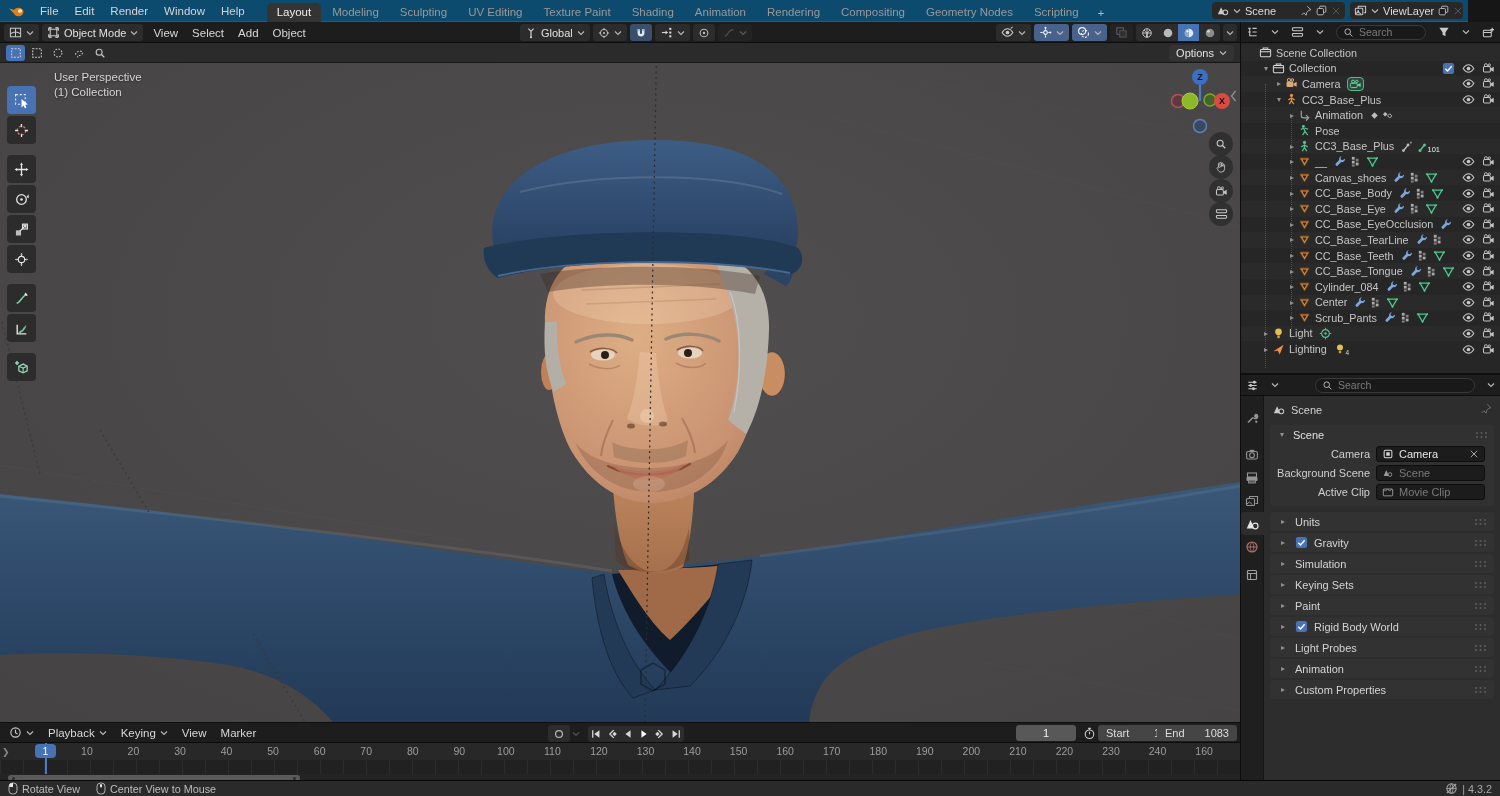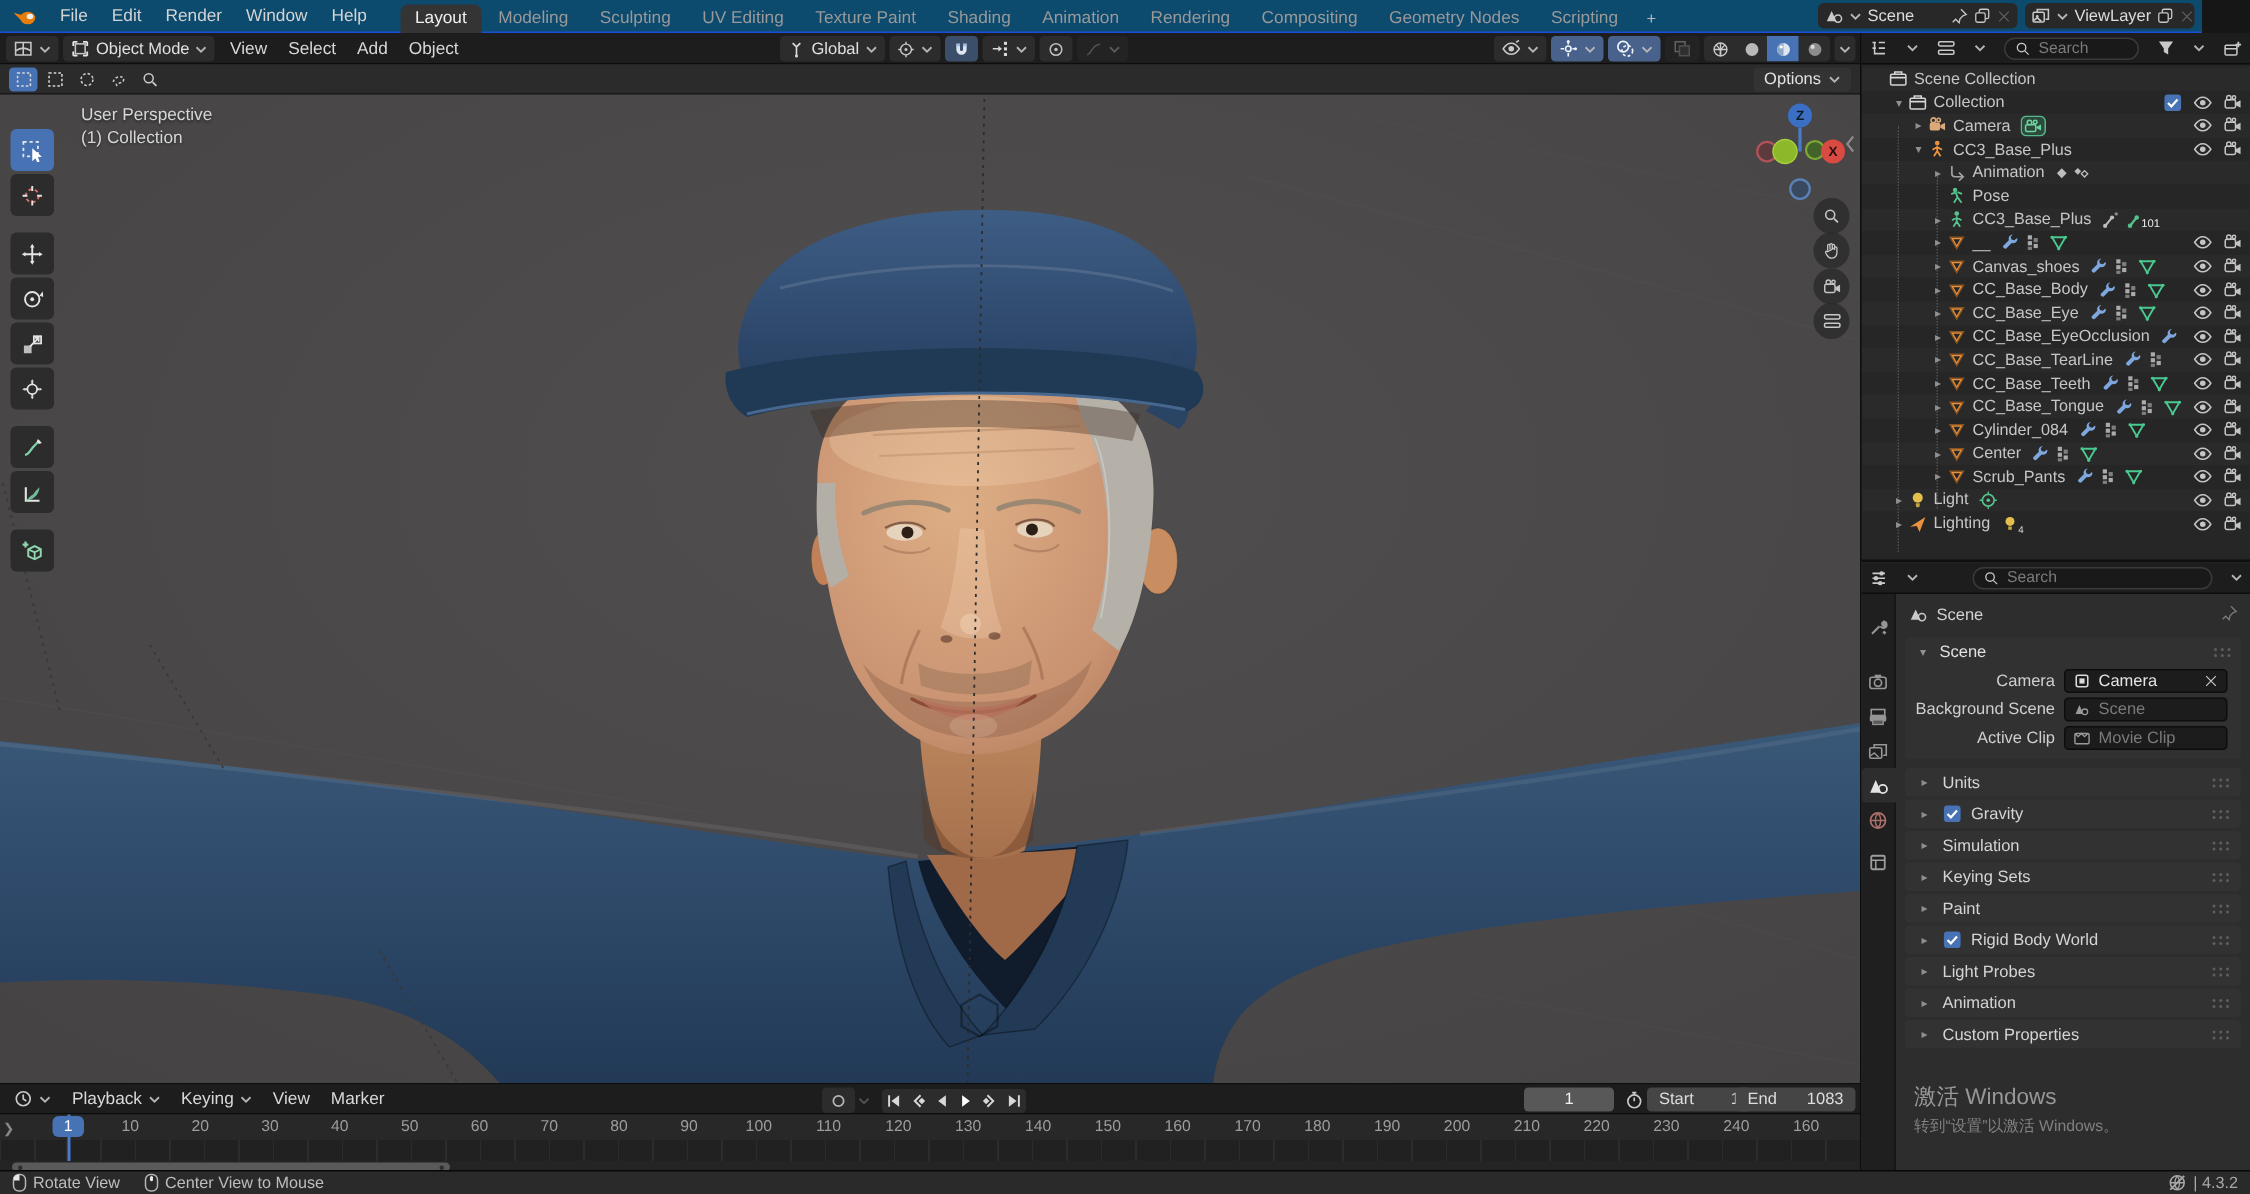--- a/index.html
+++ b/index.html
@@ -1897,24 +1897,20 @@
                     <circle cx="6.5" cy="6" r="1"></circle>
                     <circle cx="11" cy="6" r="1"></circle>
                   </g>
                 </svg>
               </span>
             </div>
           </div>
       </div>
     </section>
 
-    <div id="watermark">
-      <div class="w1">激活 Windows</div>
-      <div class="w2">转到“设置”以激活 Windows。</div>
-    </div>
   </div>
 
   <div id="timeline">
     <div class="tl-head">
       <div class="hbtn" style="background:transparent">
         <span class="ic">
             <svg width="13" height="13" viewBox="0 0 14 14">
               <circle cx="7" cy="7" r="5" fill="none" stroke="#c9c9c9" stroke-width="1.2"></circle>
               <path d="M7 4v3.2l2.2 1.4" fill="none" stroke="#c9c9c9" stroke-width="1.2"></path>
             </svg>

